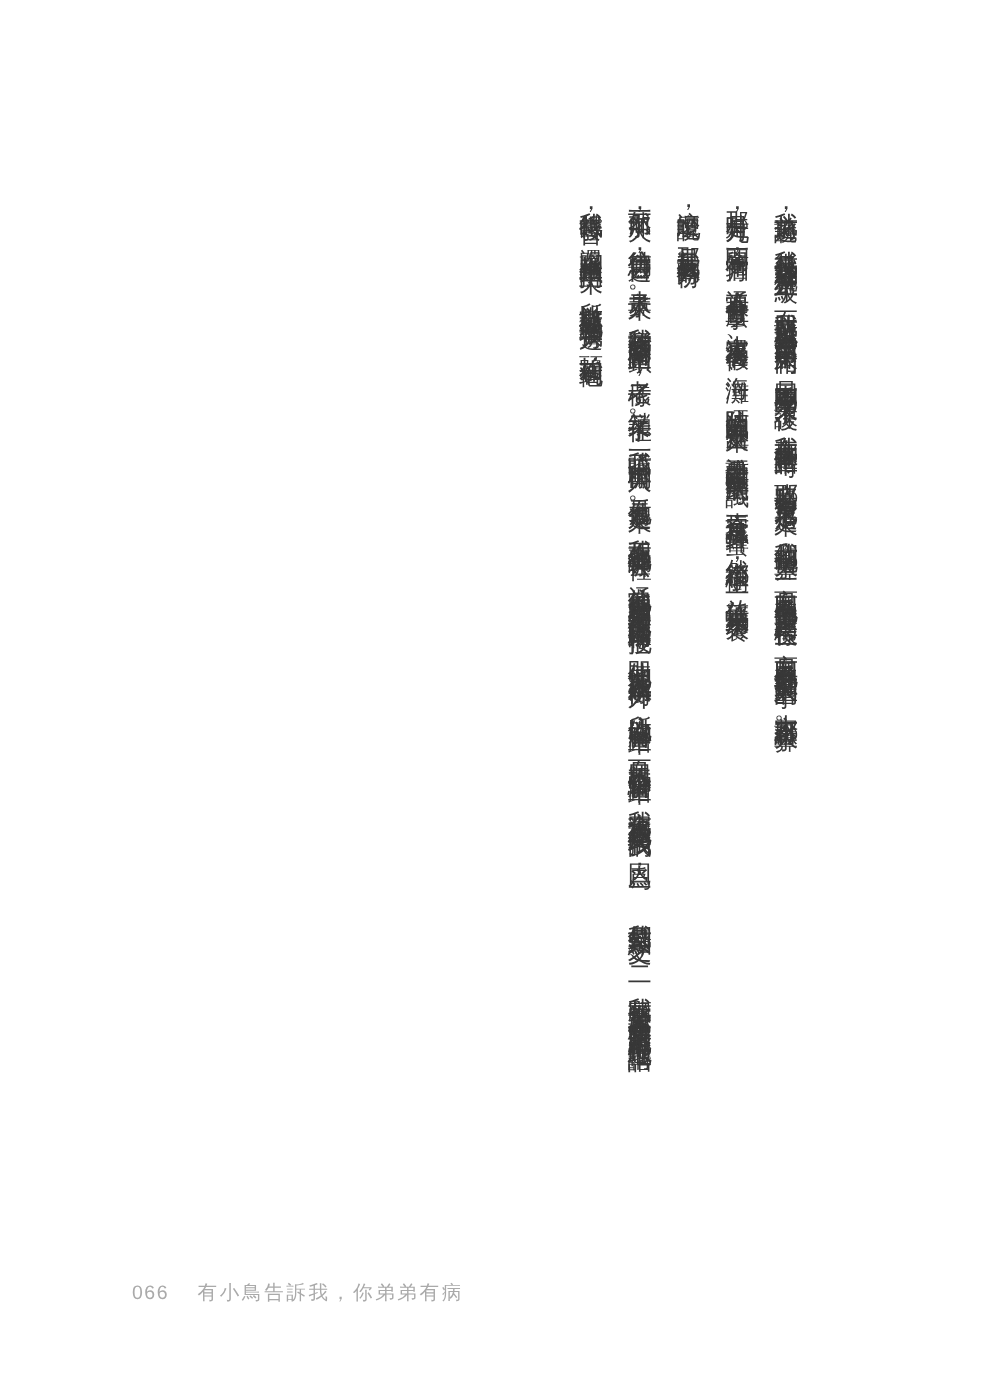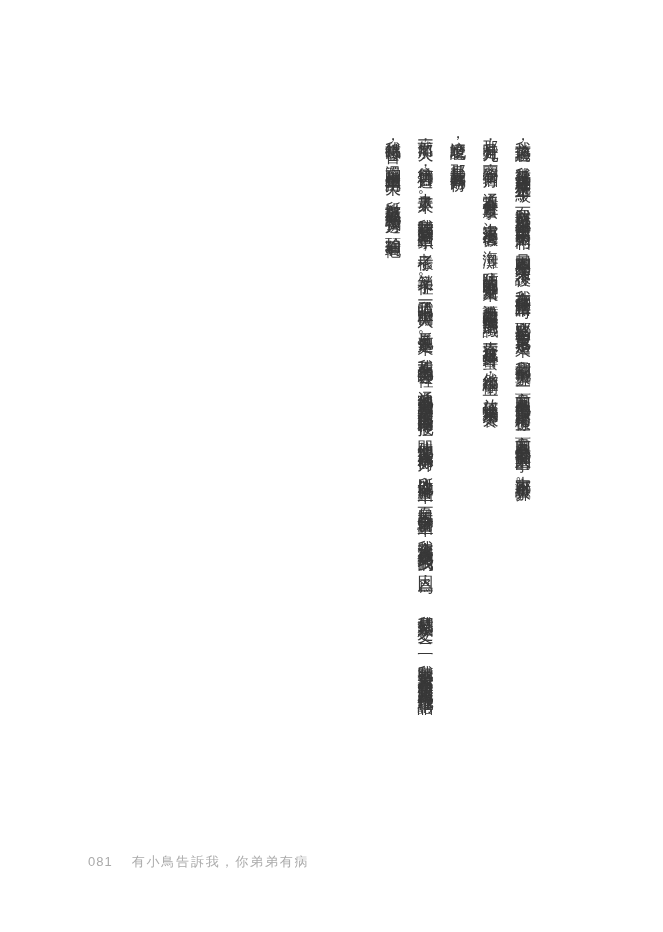--- a/index.html
+++ b/index.html
@@ -62,17 +62,17 @@
 
   <div class="text-block">
     <p>我之前說過，我幾乎是迷迷糊糊就升上了三年級，而我之所以發現那一年會跟前兩年大不相同，是因爲剛開學某一天下課後，我在車棚牽腳踏車時，皮耶路易吉・安東尼尼走了過來。我們都叫他大鼻子，一方面是因爲他的鼻子跟高架橋一樣長，一方面是因爲他老愛打聽別人的事。大家都討厭大鼻子。</p>
     <p>那時是九月，開學第一個月，通常不會有什麼事，大家還沒從暑假、海灘、防晒油的氣味裡走出來，誰要是敢開口提年底的考試，肯定會被抹一身蜂蜜，然後綁在樹上，放任螞蟻來享用大餐。</p>
     <p>這麼說吧，那是我最喜歡的月份。</p>
     <p>然而那一天，彷彿烏雲遮日，大鼻子來了。我彎著腰想解開腳踏車鎖，老樣子，鎖又卡住了。我瞄了一眼車棚入口，看見他走過來。我想不出他要去哪裡，通常他爸媽會開車到學校教室大樓的階梯口接他，即使他們家就住在兩條街外。所以他沒有腳踏車，而且根本不會騎腳踏車。我完全沒想過他是來找我的，因爲：一、我們只是點頭之交；二、我寧願穿上緊身衣在學校大門口跳舞都不想跟他講話。</p>
     <p>我餓得發昏，還跟腳踏車鎖搏鬥了半天，所以當我發現他站在我旁邊、抬頭看到他</p>
   </div>
 
   <div class="footer">
-    <span class="page-number">081</span>
+    <span class="page-number">066</span>
     <span class="running-title">有小鳥告訴我，你弟弟有病</span>
   </div>
 
 </div>
 
 </body></html>

